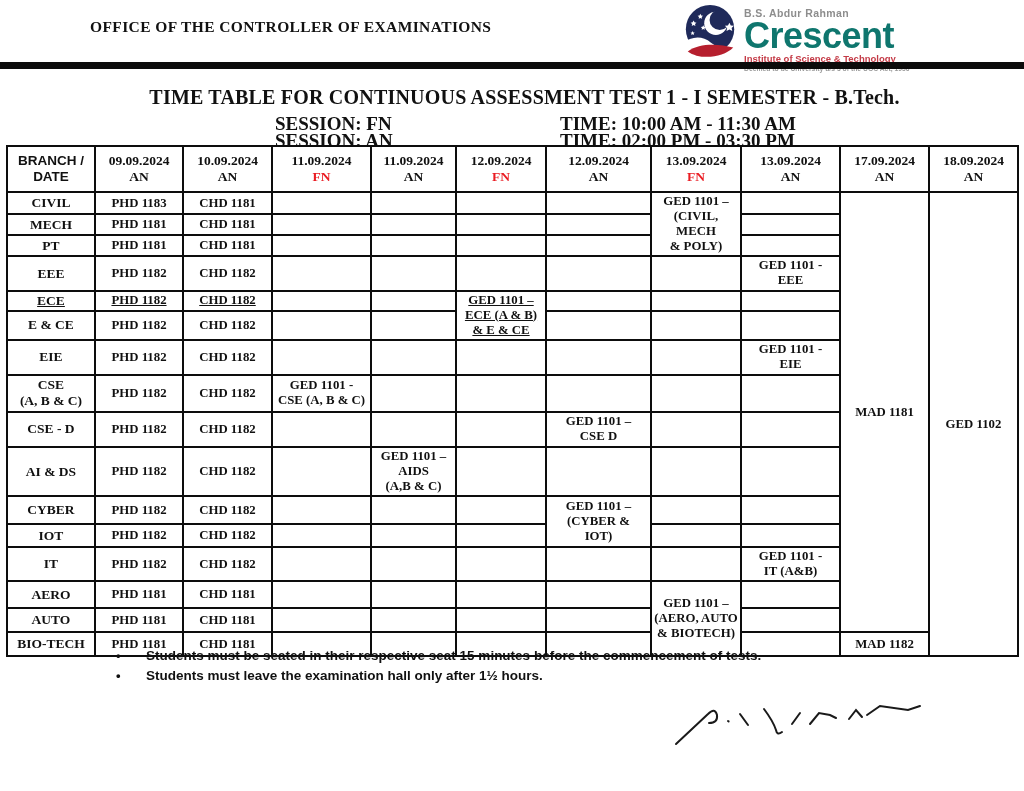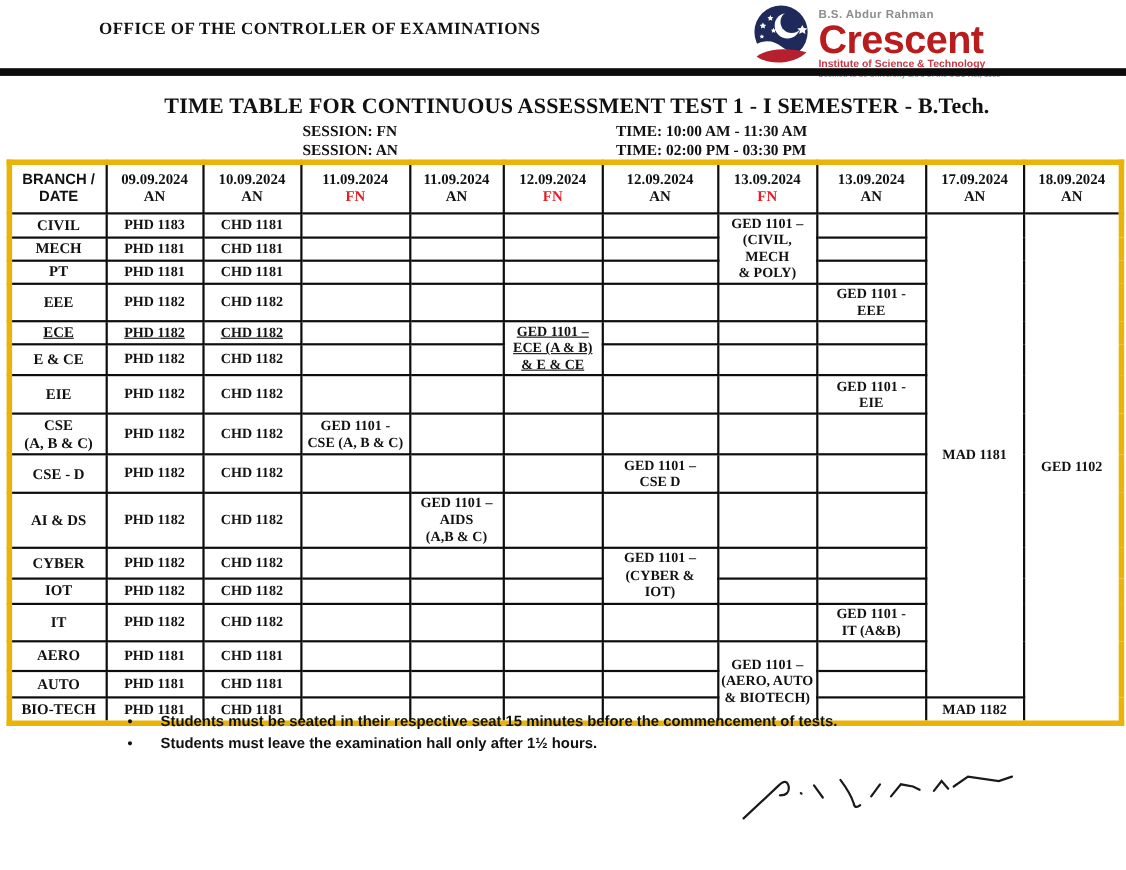--- a/index.html
+++ b/index.html
@@ -12,40 +12,40 @@
 
   
   .office-title {
     position:absolute; left:90px; top:18px;
     font-size:15.5px; font-weight:bold; letter-spacing:0.4px;
     font-family:"Liberation Serif", serif;
   }
   .logo { position:absolute; left:680px; top:3px; display:flex; align-items:flex-start; gap:2px; }
   .logo-text { display:flex; flex-direction:column; align-items:flex-start; margin-top:4px; }
   .logo-pre  { font-family:"Liberation Sans",sans-serif; font-weight:bold; font-size:10.5px; color:#8d8d8d; letter-spacing:0.4px; }
-  .logo-brand{ font-family:"Liberation Sans",sans-serif; font-weight:bold; font-size:36px; color:#b91c1c; line-height:0.92; letter-spacing:-0.5px; }
+  .logo-brand{ font-family:"Liberation Sans",sans-serif; font-weight:bold; font-size:36px; color:#0f766e; line-height:0.92; letter-spacing:-0.5px; }
   .logo-sub  { font-family:"Liberation Sans",sans-serif; font-weight:bold; font-size:9.5px; color:#c43b47; margin-top:1px; }
   .logo-tag  { font-family:"Liberation Sans",sans-serif; font-weight:bold; font-size:6.8px; color:#9a9a9a; margin-top:1px; }
 
   .divider { position:absolute; top:62px; left:0; width:1024px; height:7px; background:#0b0b0b; }
 
   
   .title-block { position:absolute; top:86px; left:0; width:1024px; }
   .doc-title { text-align:center; font-weight:bold; font-size:20px; padding-left:25px; letter-spacing:0.2px; }
-  .sessions { position:relative; height:40px; font-weight:bold; font-size:14px; }
+  .sessions { position:relative; height:40px; font-weight:bold; font-size:19px; }
   .s-fn { position:absolute; left:275px; top:4px; }
   .t-fn { position:absolute; left:560px; top:4px; }
   .s-an { position:absolute; left:275px; top:21px; }
   .t-an { position:absolute; left:560px; top:21px; }
 
   
   table.timetable {
     position:absolute; top:145px; left:6px;
     border-collapse:collapse; table-layout:fixed;
-    border:5px solid #eab308;
+    border:2px solid #eab308;
   }
   .timetable th, .timetable td {
     border:2px solid #0d0d0d; text-align:center; vertical-align:middle;
     font-weight:bold; padding:1px 2px; white-space:pre-line; line-height:1.18;
   }
   .timetable th { font-size:13.5px; }
   .th-branch { font-family:"Liberation Sans",sans-serif; font-size:13.5px; line-height:1.25; }
   .hdr-date { font-family:"Liberation Serif",serif; }
   .hdr-session { font-family:"Liberation Serif",serif; }
   .fn { color:#ea1c23; }

